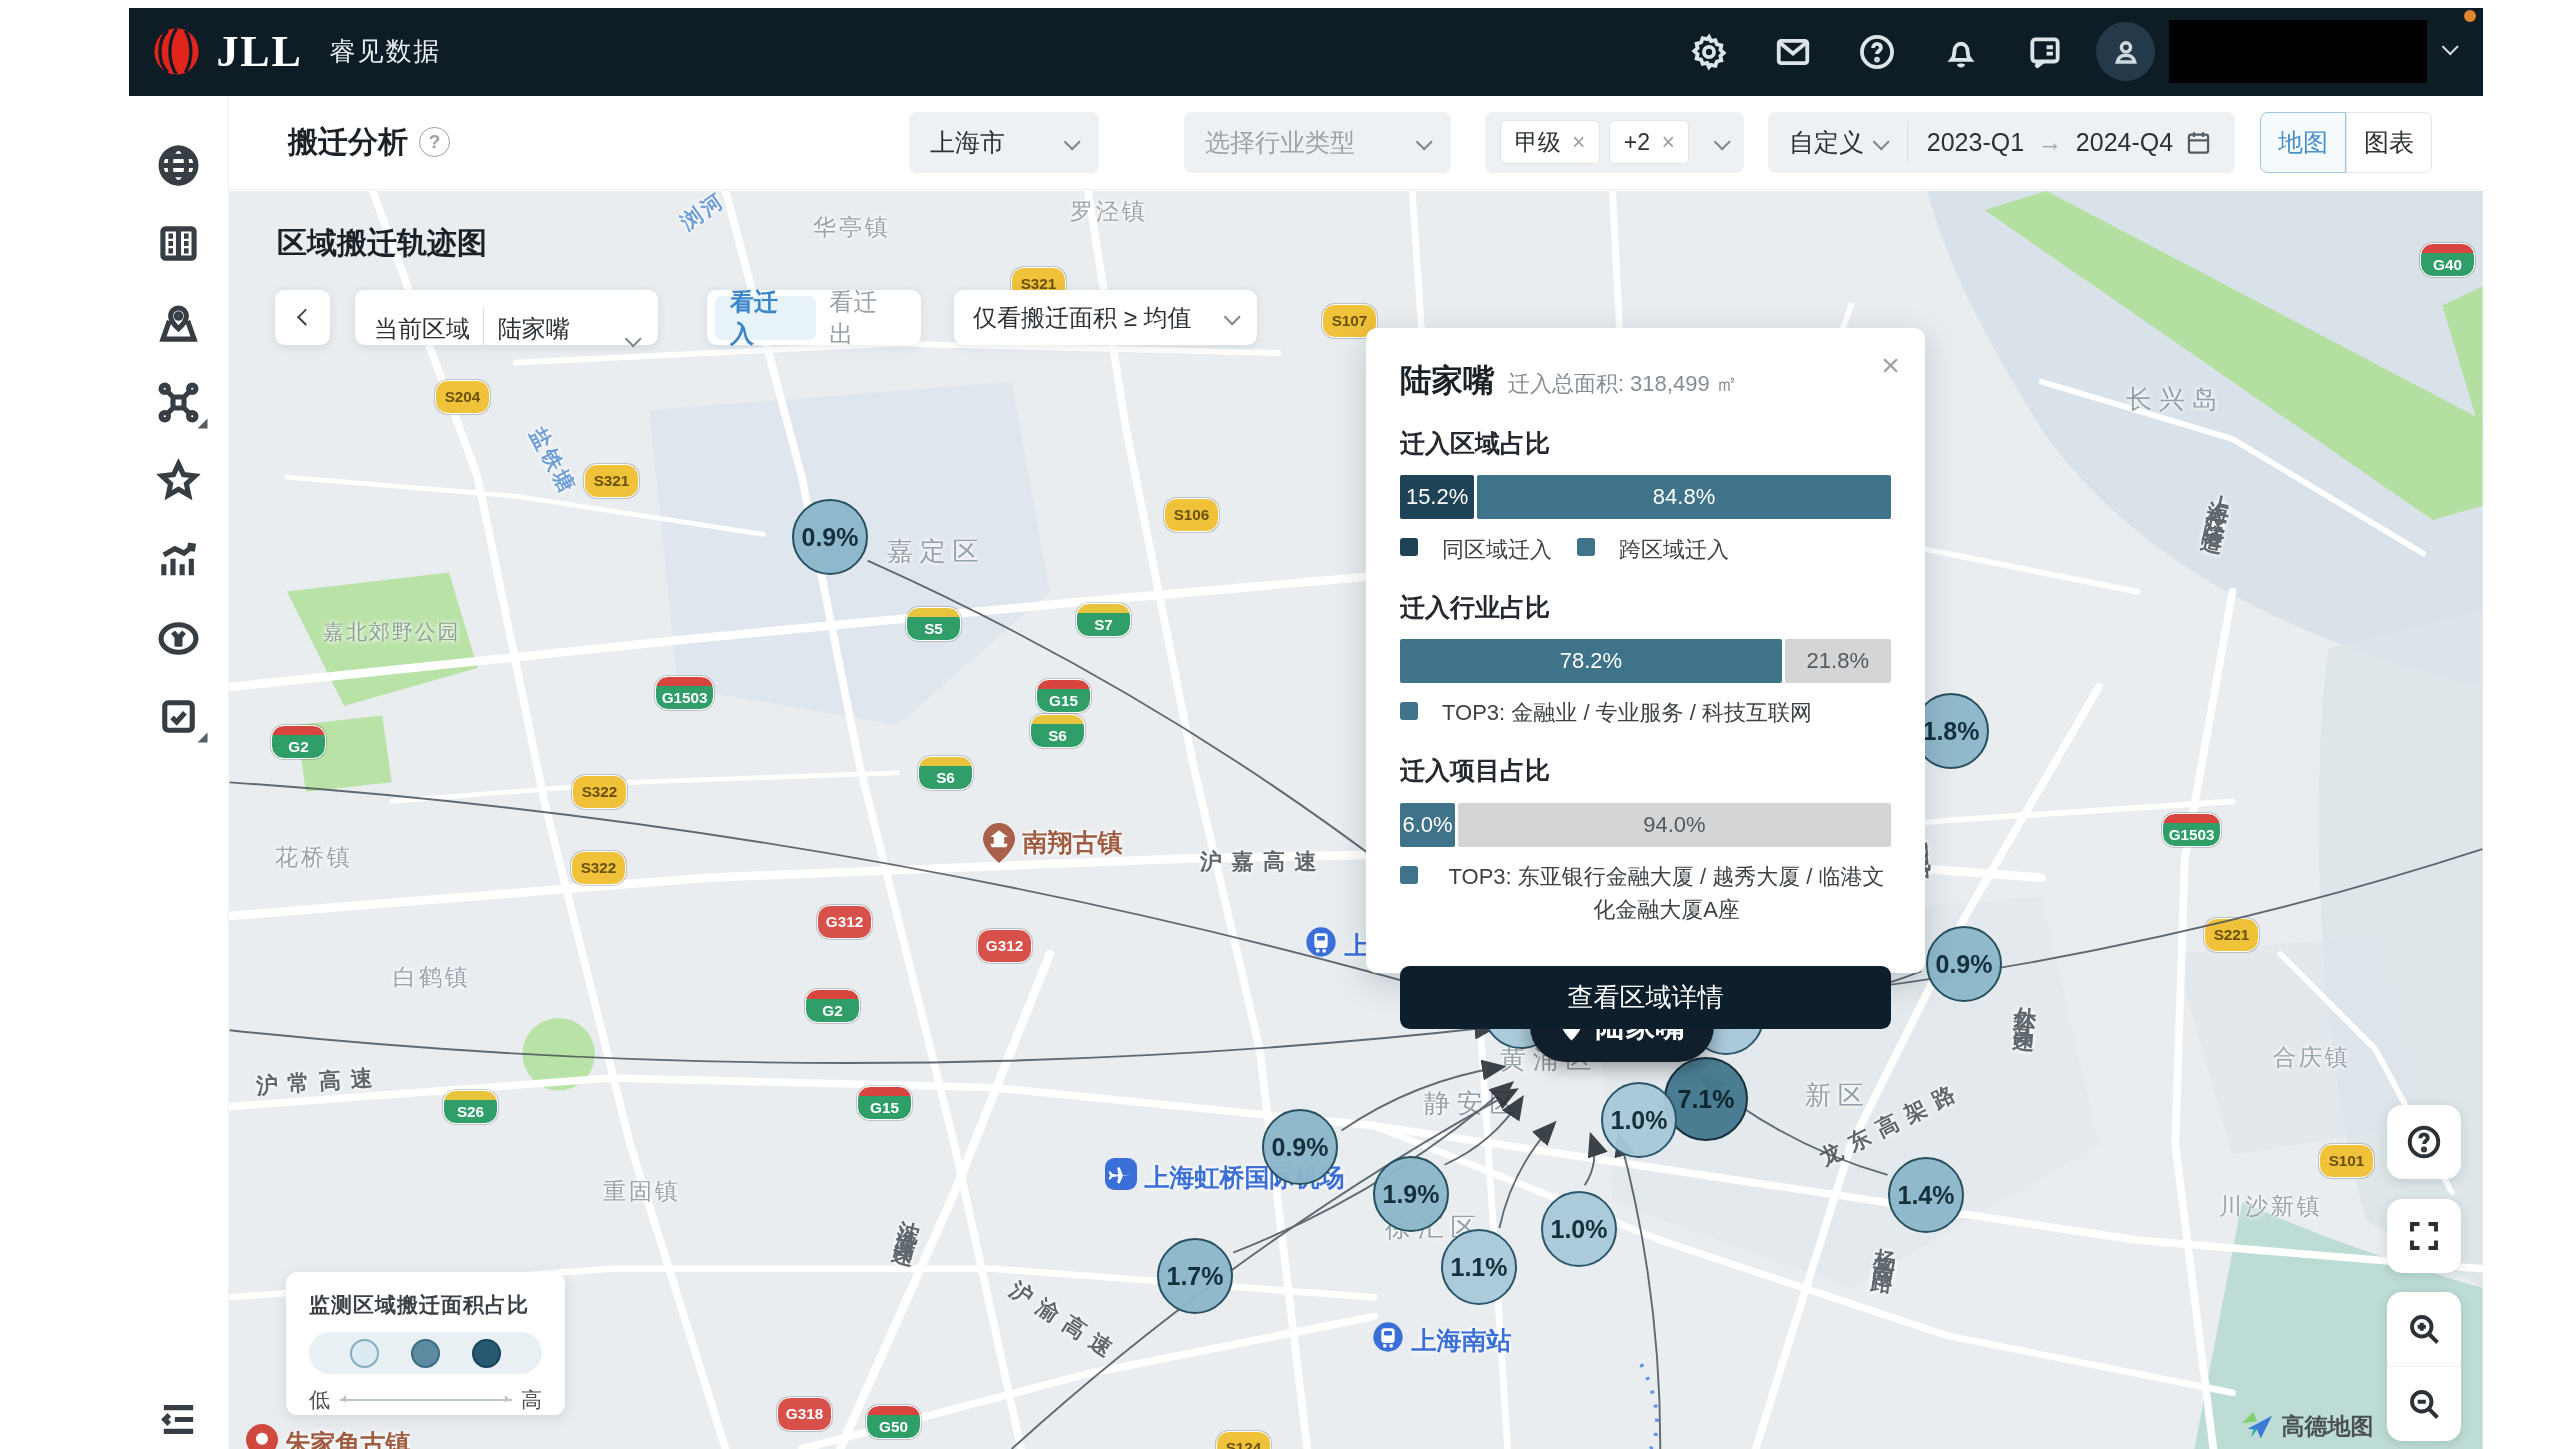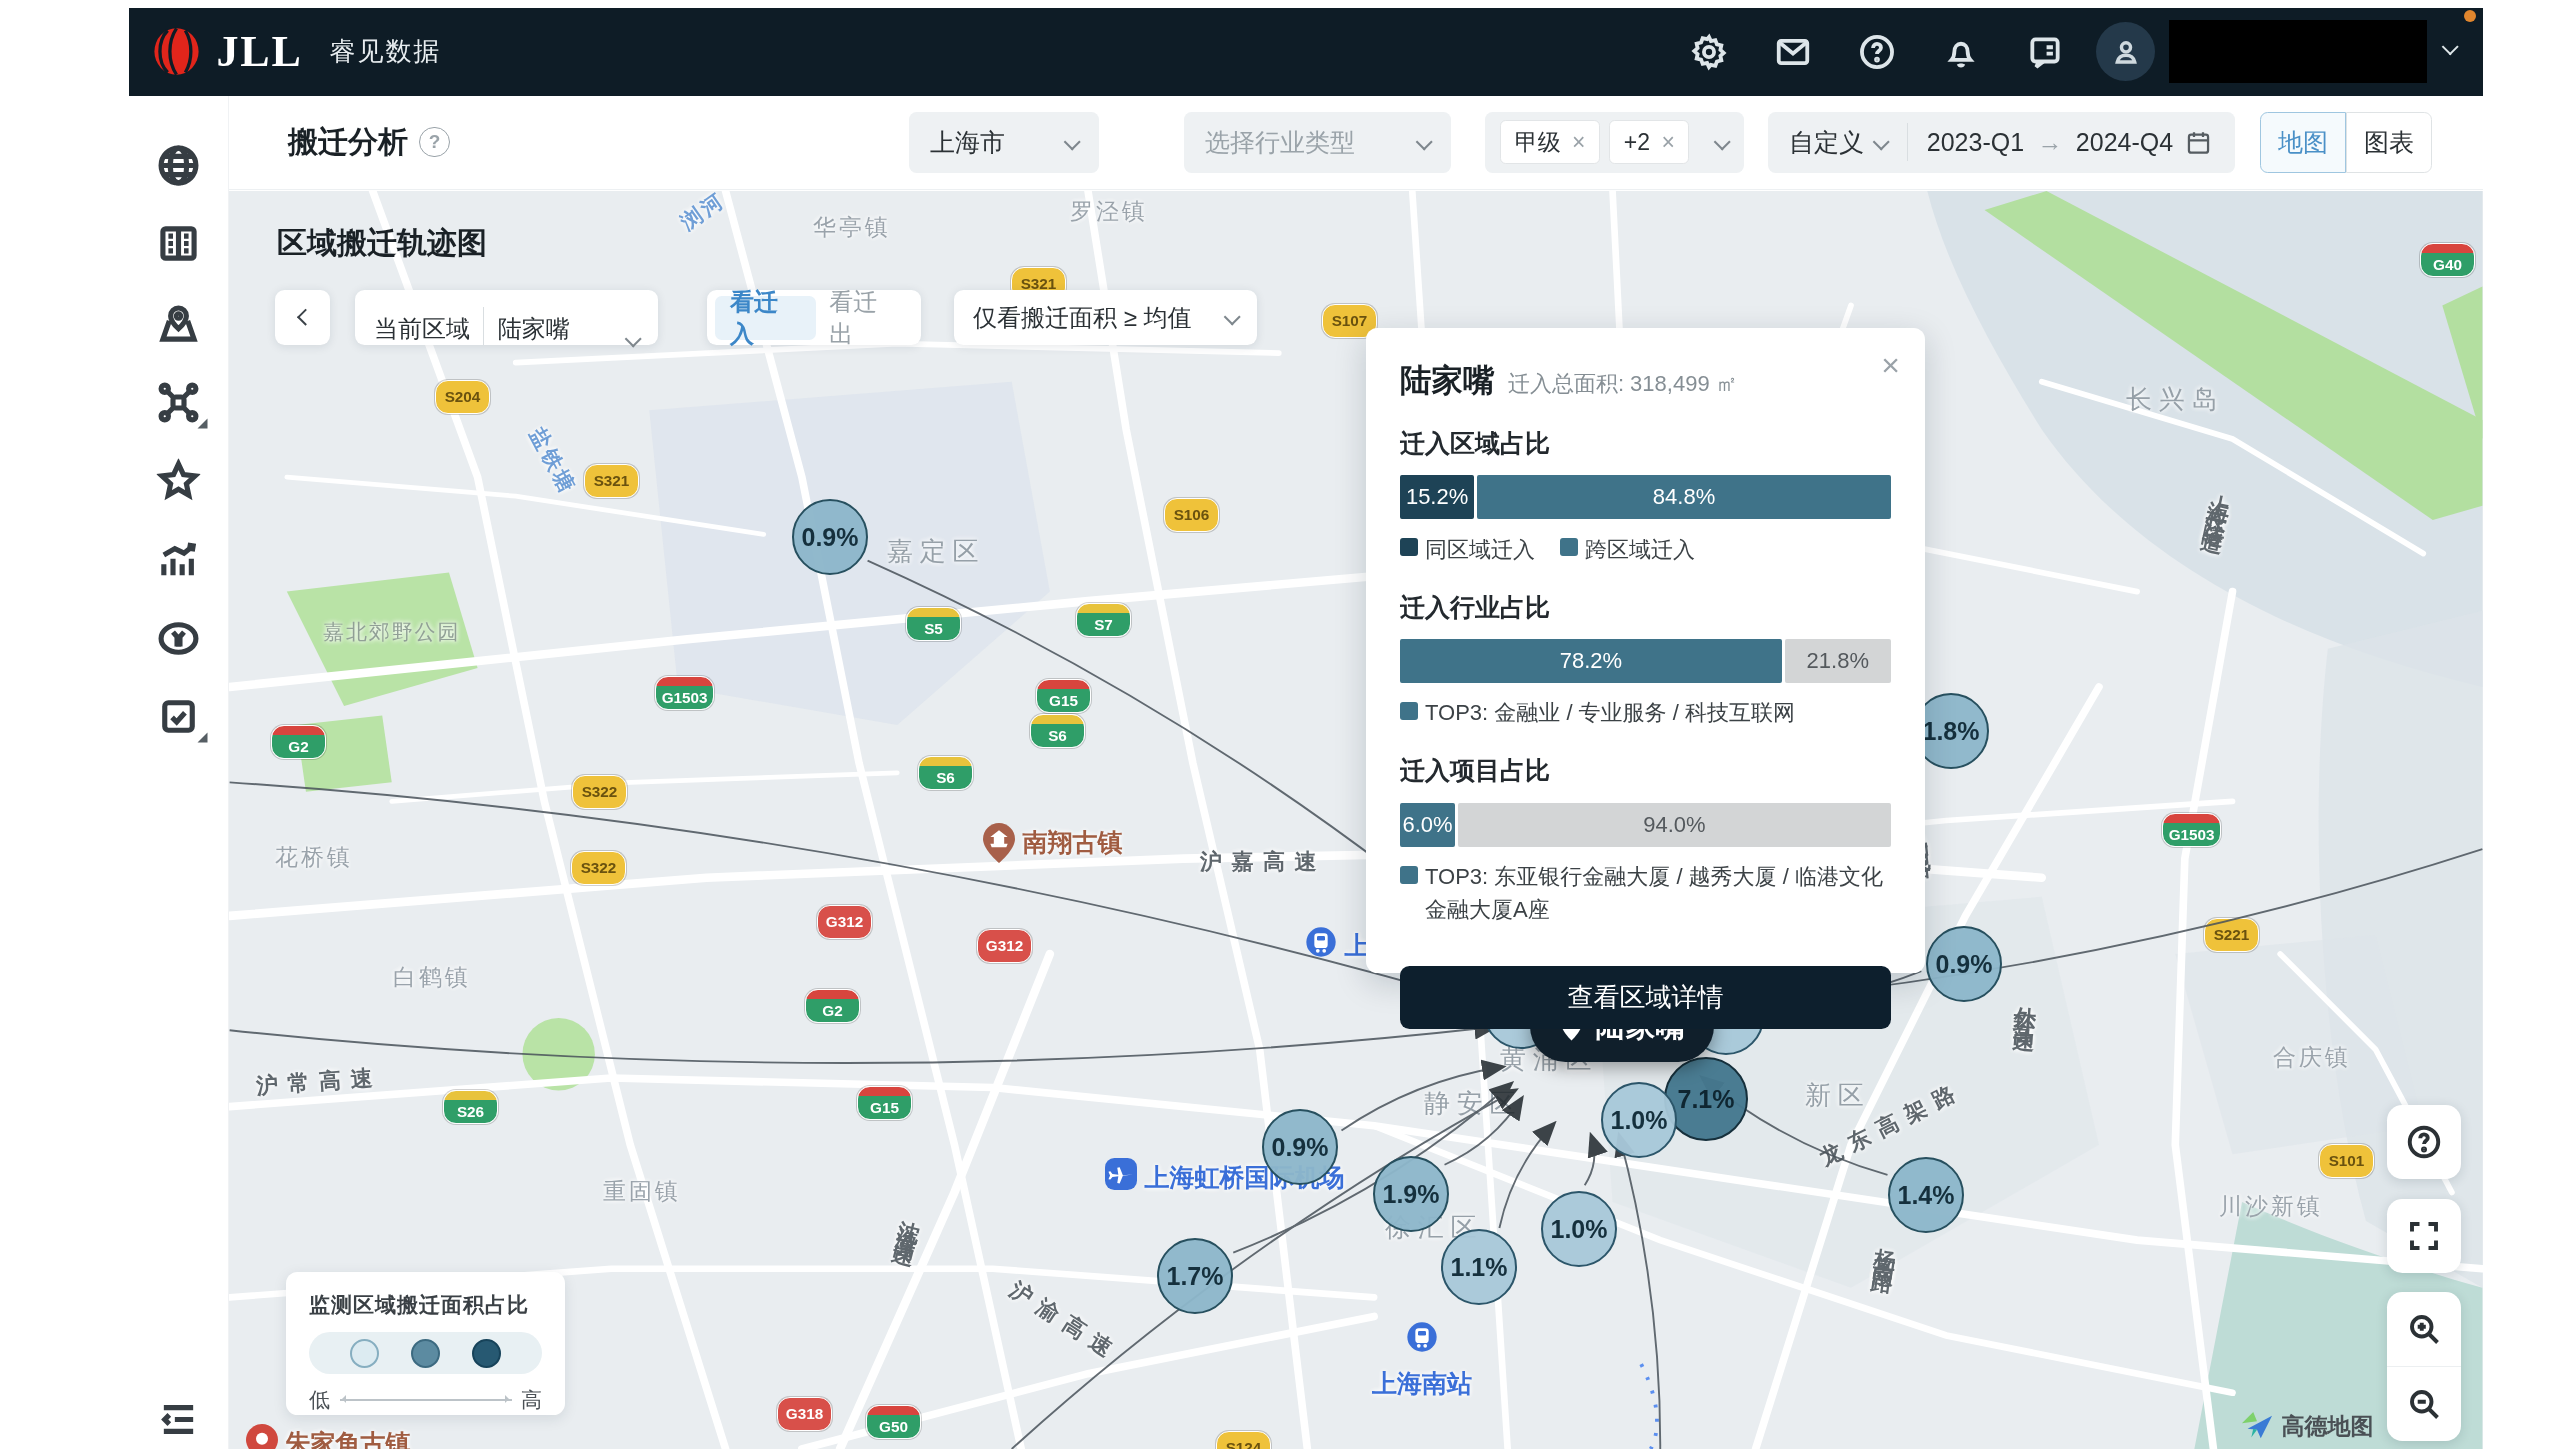--- a/index.html
+++ b/index.html
@@ -106,21 +106,21 @@
   #popup .hd{display:flex;align-items:baseline;gap:13.4px;}
   #popup .hd .name{font-size:31.5px;font-weight:700;color:#1a2126;}
   #popup .hd .sub{font-size:22px;color:#858e94;}
   #popup .close{position:absolute;right:25px;top:21px;font-size:32px;color:#9aa2a8;cursor:pointer;line-height:1;}
   .psec{margin-top:25px;}
   .psec .pt{font-size:25px;font-weight:700;color:#23292e;}
   .pbar{display:flex;gap:2.9px;margin-top:15.3px;height:44px;}
   .pseg{display:flex;align-items:center;justify-content:center;font-size:22px;color:#fff;border-radius:1.9px;overflow:visible;white-space:nowrap;}
   .pseg.dark{background:#1e4356;} .pseg.teal{background:#3f7389;} .pseg.gray{background:#d3d5d6;color:#54595d;}
   .plegend{display:flex;gap:25px;margin-top:13.4px;font-size:22px;color:#3c4246;flex-wrap:wrap;line-height:1.5;}
-  .plegend .li{display:flex;gap:7px;}
+  .plegend .li{display:flex;gap:24px;text-align:center;}
   .sw{width:18px;height:18px;border-radius:2.9px;flex:0 0 auto;margin-top:5.7px;}
   .sw.dark{background:#1e4356;} .sw.teal{background:#3f7389;}
   #popup-btn{margin-top:40px;width:100%;height:63px;background:#0d1f2d;color:#fff;font-size:26px;border:none;border-radius:9.5px;cursor:pointer;font-family:inherit;}
 
   
   .mc{position:absolute;left:2158px;width:74px;background:#fff;border-radius:15.3px;z-index:45;box-shadow:0 2.9px 11.4px rgba(20,40,60,.14);
     display:flex;align-items:center;justify-content:center;cursor:pointer;}
   .mc svg{width:36px;height:36px;stroke:#2b3135;fill:none;stroke-width:2.6;}
   #mc-help{top:914px;height:74px;} #mc-fs{top:1008px;height:74px;}
   #mc-zoom{top:1101px;height:149px;flex-direction:column;padding:0;}
@@ -432,21 +432,21 @@
           </svg></span>
         <span>朱家角古镇</span>
       </div>
       <div class="poi blue" style="left: 876px; top: 967px;">
         <span class="ic"><svg viewBox="0 0 24 24">
             <rect width="24" height="24" rx="7" fill="#3a6fd8"></rect>
             <path d="M21 12.3l-7.6 1-2.4 5.9-1.8-.4.8-5.2-4.4.6-1.6 2-1.4-.3 1.2-2.8-1.2-2.8 1.4-.3 1.6 2 4.4.6-.8-5.2 1.8-.4 2.4 5.9z" fill="#fff"></path>
           </svg></span>
         <span>上海虹桥国际机场</span>
       </div>
-      <div class="poi blue" style="left: 1143px; top: 1130px; flex-direction: column;">
+      <div class="poi blue" style="left: 1143px; top: 1130px;">
         <span class="ic"><svg viewBox="0 0 24 24">
             <circle cx="12" cy="12" r="11" fill="#3a6fd8"></circle>
             <rect x="7" y="5.5" width="10" height="11" rx="2.5" fill="#fff"></rect>
             <rect x="9" y="7.5" width="6" height="3.4" rx="1" fill="#3a6fd8"></rect>
             <circle cx="9.6" cy="18.6" r="1.4" fill="#fff"></circle>
             <circle cx="14.4" cy="18.6" r="1.4" fill="#fff"></circle>
           </svg></span>
         <span>上海南站</span>
       </div>
       <div class="poi blue" style="left: 1076px; top: 735px;">

